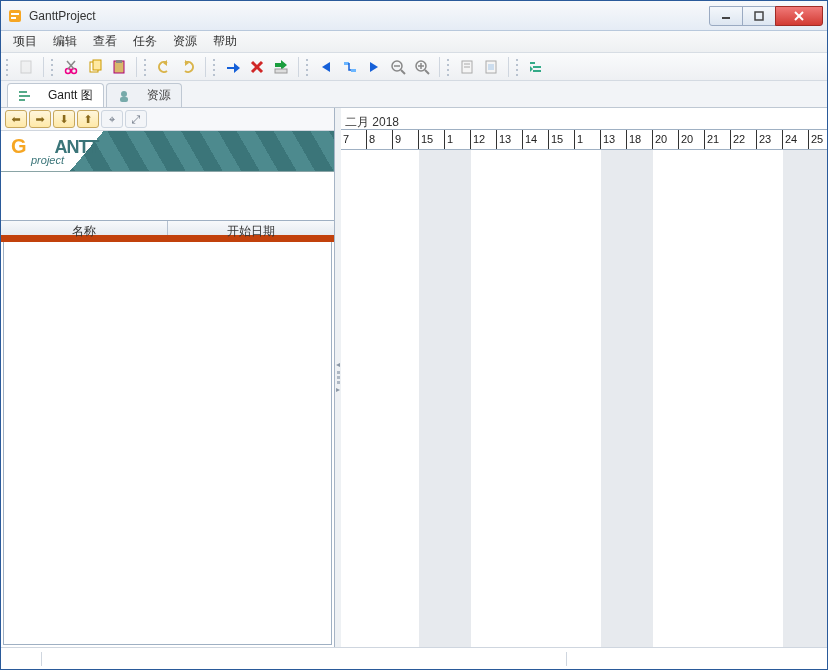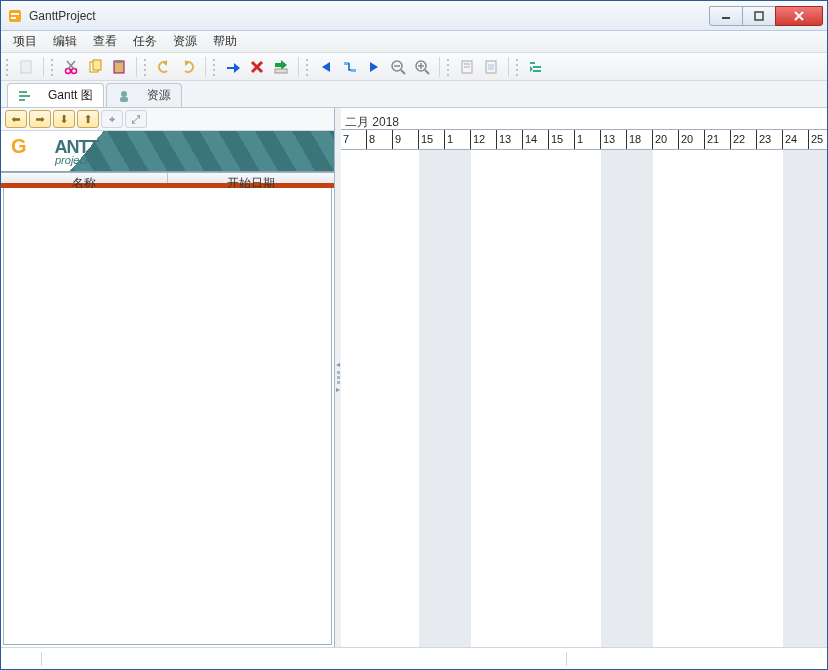--- a/index.html
+++ b/index.html
@@ -144,26 +144,27 @@
   font-weight: 900; font-size: 20px; color: #f6a623;
   letter-spacing: -1px;
 }
 .logo-text .rest {
   font-weight: 900; font-size: 18px; color: #3b7579;
   letter-spacing: -1px;
   padding-left: 29px;
 }
 .logo-text .sub {
   display: block; font-style: italic; font-size: 11px;
-  color: #3b7579; margin-top: -4px; margin-left: 44px;
+  color: #3b7579; margin-top: -4px; margin-left: 20px;
 }
 .table-head {
-  display: flex; height: 16px;
+  display: flex; height: 22px;
   border-top: 1px solid #9fb0c3;
-  border-bottom: 5px solid #c2410c;
+  border-bottom: 7px solid #c2410c;
+  margin-top: 48px;
 }
 .table-head .th {
   flex: 1; text-align: center; line-height: 20px;
   background: linear-gradient(to bottom, #f7f9fb, #e6ebf1);
   border-right: 1px solid #b5c1d0; color: #333;
 }
 .table-head .th:last-child { border-right: none; }
 .table-body {
   flex: 1; background: #fff;
   border-top: none;

